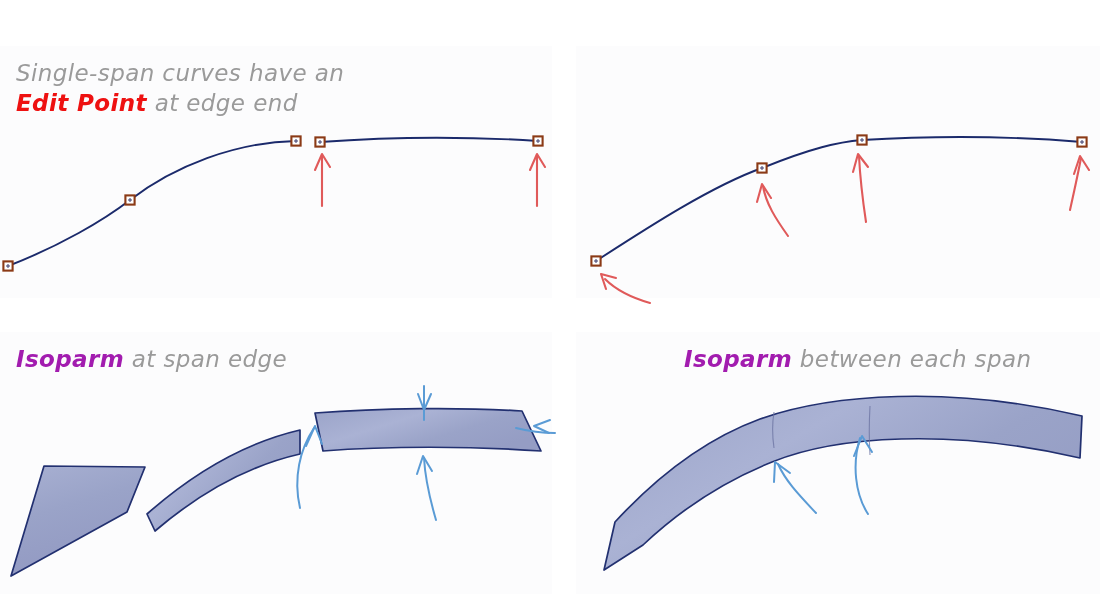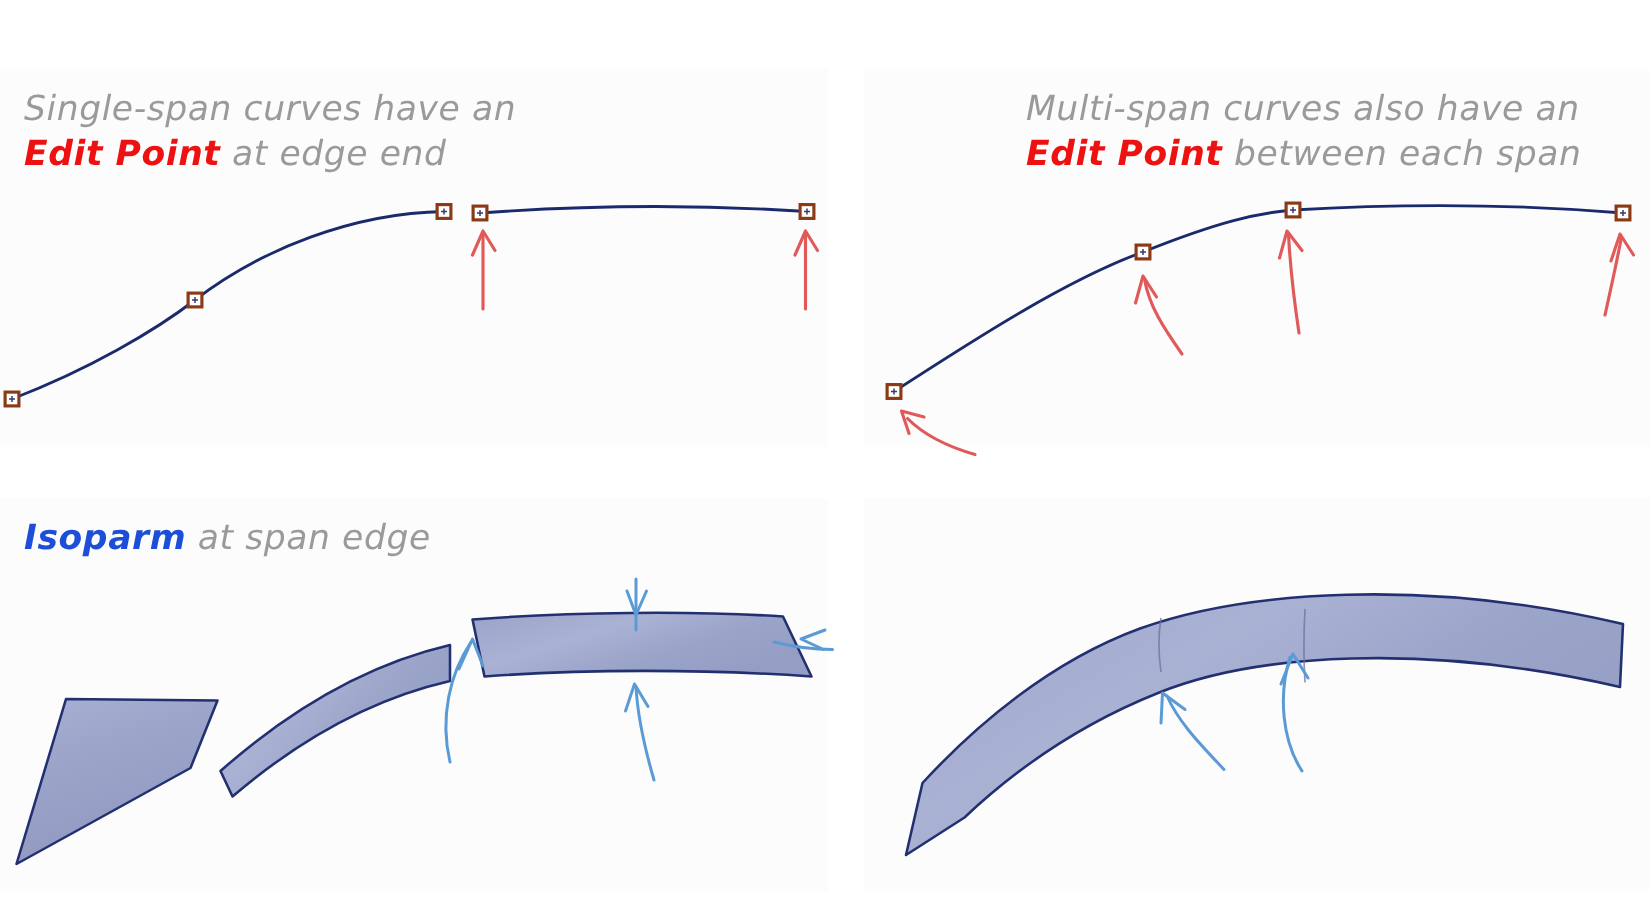--- a/index.html
+++ b/index.html
@@ -44,21 +44,21 @@
     letter-spacing: 0.4px;
     white-space: nowrap;
     user-select: none;
   }
   .caption .kw {
     font-weight: bold;
     font-style: italic;
     text-align: center;
   }
   .kw-red  { color: #ee1111; }
-  .kw-blue { color: #1d4ed8; }
+  .kw-blue { color: #a21caf; }
 
   #cap-tl { left: 16px;  top: 44px; }
   #cap-tr { left: 684px; top: 44px; }
   #cap-bl { left: 16px;  top: 330px; }
   #cap-br { left: 684px; top: 330px; }
 
   .caption .line2 { display: block; }
 
   
   .art {
@@ -119,30 +119,27 @@
   <div class="panel" id="panel-tl"></div>
   <div class="panel" id="panel-tr"></div>
   <div class="panel" id="panel-bl"></div>
   <div class="panel" id="panel-br"></div>
 
   <div class="caption" id="cap-tl">
     <span>Single-span curves have an</span>
     <span class="line2"><span class="kw kw-red">Edit Point</span><span> at edge end</span></span>
   </div>
 
-  <div class="caption" id="cap-tr">
-    <span>Multi-span curves also have an</span>
-    <span class="line2"><span class="kw kw-red">Edit Point</span><span> between each span</span></span>
-  </div>
 
   <div class="caption" id="cap-bl">
     <span class="line2"><span class="kw kw-blue">Isoparm</span><span> at span edge</span></span>
   </div>
 
   <div class="caption" id="cap-br">
+    <span class="line2"><span class="kw kw-blue">Isoparm</span><span> between each span</span></span>
   </div>
 
   <svg class="art" viewBox="0 0 1100 600">
     <defs>
       <linearGradient id="surfgrad" x1="0" y1="0" x2="0.35" y2="1">
         <stop offset="0%" stop-color="#a8b0d2"></stop>
         <stop offset="45%" stop-color="#9aa3c8"></stop>
         <stop offset="100%" stop-color="#9299c2"></stop>
       </linearGradient>
       <linearGradient id="surfgrad2" x1="0" y1="0" x2="1" y2="0.6">

